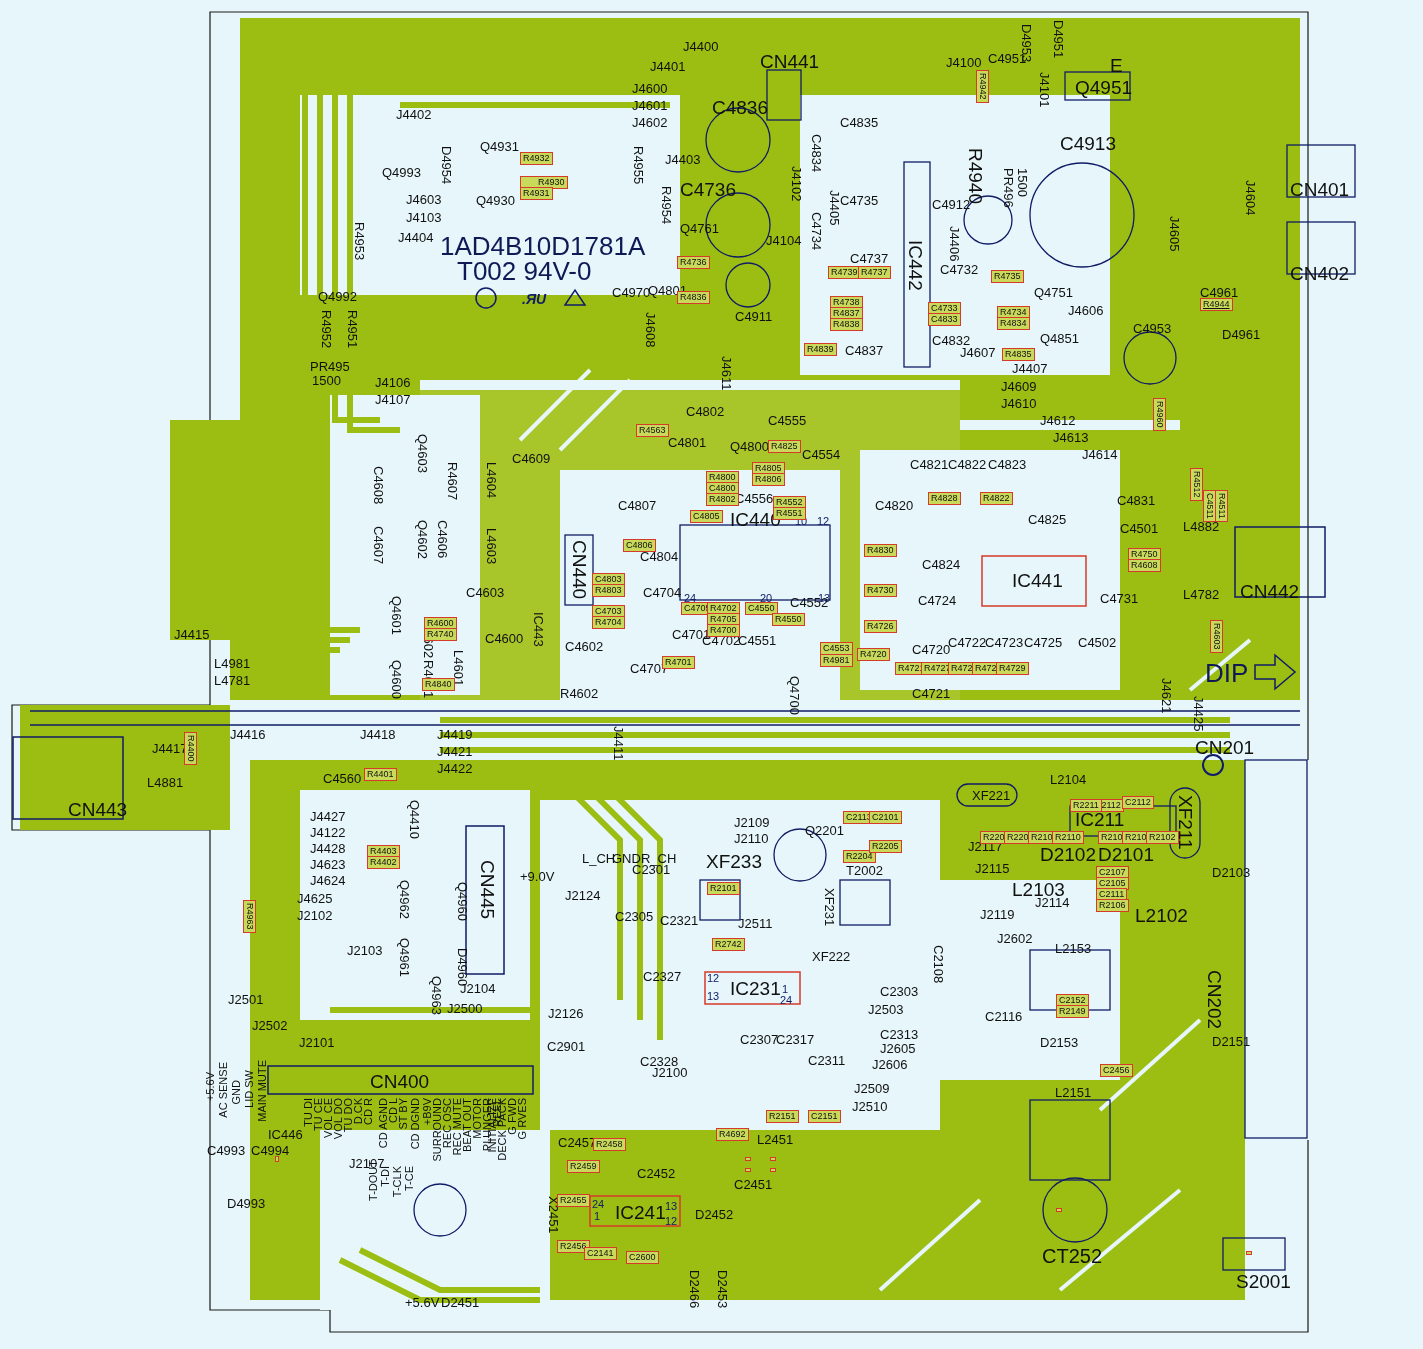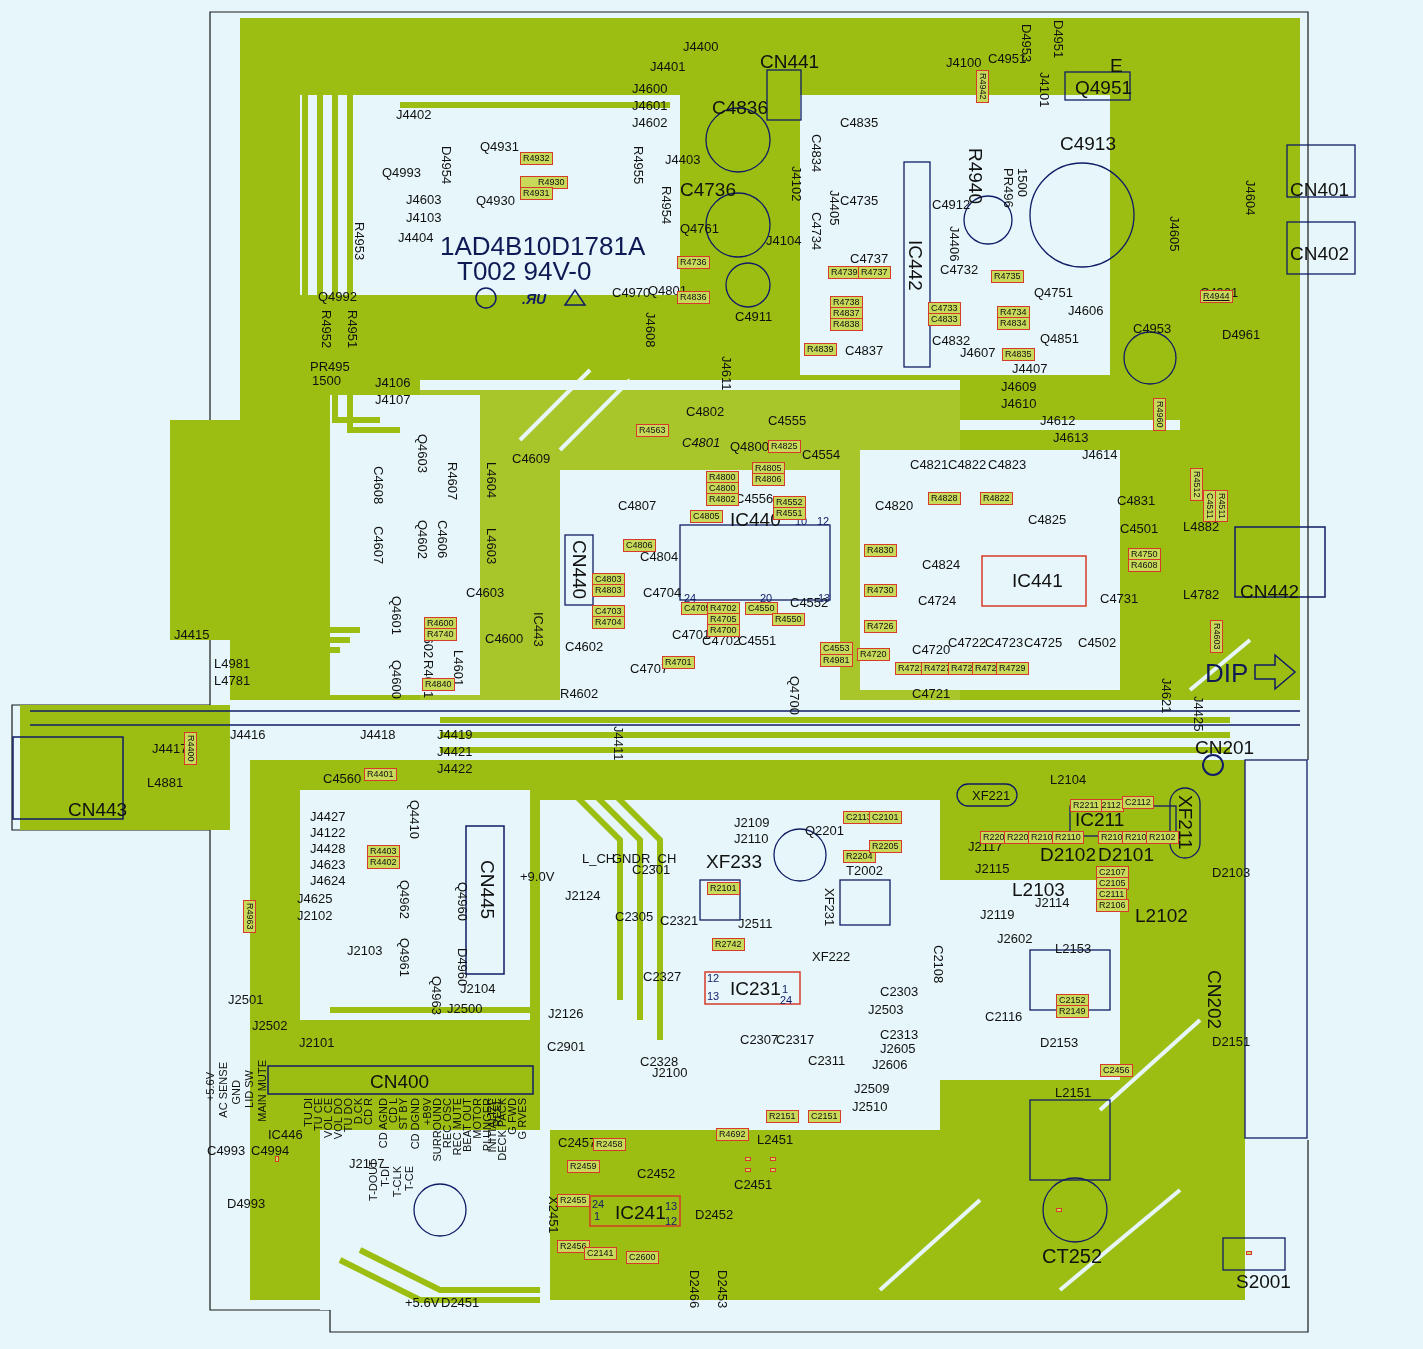--- a/index.html
+++ b/index.html
@@ -120,21 +120,21 @@
   <circle cx="486" cy="298" r="10" fill="none" stroke="#101c66" stroke-width="1.5"></circle>
   <path d="M565,305 L575,290 L585,305 Z" fill="none" stroke="#101c66" stroke-width="1.5"></path>
 </svg>
 
 <div class="lbl huge" style="left:440px;top:233px;">1AD4B10D1781A</div>
 <div class="lbl huge" style="left:457px;top:258px;">T002 94V-0</div>
 <div class="lbl blue" style="left:512px;top:292px;font-size:14px;font-style:italic;font-weight:bold;">.ЯU</div>
 
 <div class="lbl big" style="left:760px;top:52px;">CN441</div>
 <div class="lbl big" style="left:1290px;top:180px;">CN401</div>
-<div class="lbl big" style="left:1290px;top:244px;">CN402</div>
+<div class="lbl big" style="left:1290px;top:264px;">CN402</div>
 <div class="lbl big" style="left:1240px;top:582px;">CN442</div>
 <div class="lbl big" style="left:68px;top:800px;">CN443</div>
 <div class="lbl big v" style="left:570px;top:540px;">CN440</div>
 <div class="lbl big v" style="left:478px;top:860px;">CN445</div>
 <div class="lbl big" style="left:370px;top:1072px;">CN400</div>
 <div class="lbl big" style="left:1195px;top:738px;">CN201</div>
 <div class="lbl big v" style="left:1205px;top:970px;">CN202</div>
 
 <div class="lbl big" style="left:1012px;top:571px;">IC441</div>
 <div class="lbl big" style="left:730px;top:510px;">IC440</div>
@@ -211,21 +211,21 @@
 <div class="lbl" style="left:476px;top:194px;">Q4930</div>
 <div class="lbl" style="left:382px;top:166px;">Q4993</div>
 <div class="lbl" style="left:318px;top:290px;">Q4992</div>
 <div class="lbl v" style="left:440px;top:146px;">D4954</div>
 <div class="lbl v" style="left:320px;top:310px;">R4952</div>
 <div class="lbl v" style="left:346px;top:310px;">R4951</div>
 <div class="lbl v" style="left:353px;top:222px;">R4953</div>
 <div class="lbl v" style="left:632px;top:146px;">R4955</div>
 <div class="lbl v" style="left:660px;top:186px;">R4954</div>
 <div class="lbl" style="left:686px;top:405px;">C4802</div>
-<div class="lbl" style="left:682px;top:436px;font-style:italic;">C4801</div>
+<div class="lbl" style="left:668px;top:436px;">C4801</div>
 <div class="lbl" style="left:730px;top:440px;">Q4800</div>
 <div class="lbl" style="left:768px;top:414px;">C4555</div>
 <div class="lbl" style="left:802px;top:448px;">C4554</div>
 <div class="lbl" style="left:735px;top:492px;">C4556</div>
 <div class="lbl" style="left:618px;top:499px;">C4807</div>
 <div class="lbl" style="left:640px;top:550px;">C4804</div>
 <div class="lbl" style="left:643px;top:586px;">C4704</div>
 <div class="lbl" style="left:672px;top:628px;">C4701</div>
 <div class="lbl" style="left:702px;top:634px;">C4702</div>
 <div class="lbl" style="left:630px;top:662px;">C4707</div>
@@ -404,21 +404,21 @@
 <div class="red" style="left:830px;top:296px;">R4738</div>
 <div class="red" style="left:830px;top:307px;">R4837</div>
 <div class="red" style="left:804px;top:303px;margin-top:40px;">R4839</div>
 <div class="red" style="left:830px;top:318px;">R4838</div>
 <div class="red" style="left:991px;top:270px;">R4735</div>
 <div class="red" style="left:928px;top:302px;">C4733</div>
 <div class="red" style="left:928px;top:313px;">C4833</div>
 <div class="red" style="left:997px;top:306px;">R4734</div>
 <div class="red" style="left:997px;top:317px;">R4834</div>
 <div class="red" style="left:1002px;top:348px;">R4835</div>
-<div class="red" style="left:1200px;top:290px;text-decoration:underline;">R4944</div>
+<div class="red" style="left:1200px;top:298px;text-decoration:underline;">R4944</div>
 <div class="red" style="left:636px;top:424px;">R4563</div>
 <div class="red" style="left:768px;top:440px;">R4825</div>
 <div class="red" style="left:752px;top:462px;">R4805</div>
 <div class="red" style="left:752px;top:473px;">R4806</div>
 <div class="red" style="left:706px;top:471px;">R4800</div>
 <div class="red" style="left:706px;top:482px;">C4800</div>
 <div class="red" style="left:706px;top:493px;">R4802</div>
 <div class="red" style="left:690px;top:510px;">C4805</div>
 <div class="red" style="left:773px;top:496px;">R4552</div>
 <div class="red" style="left:773px;top:507px;">R4551</div>

